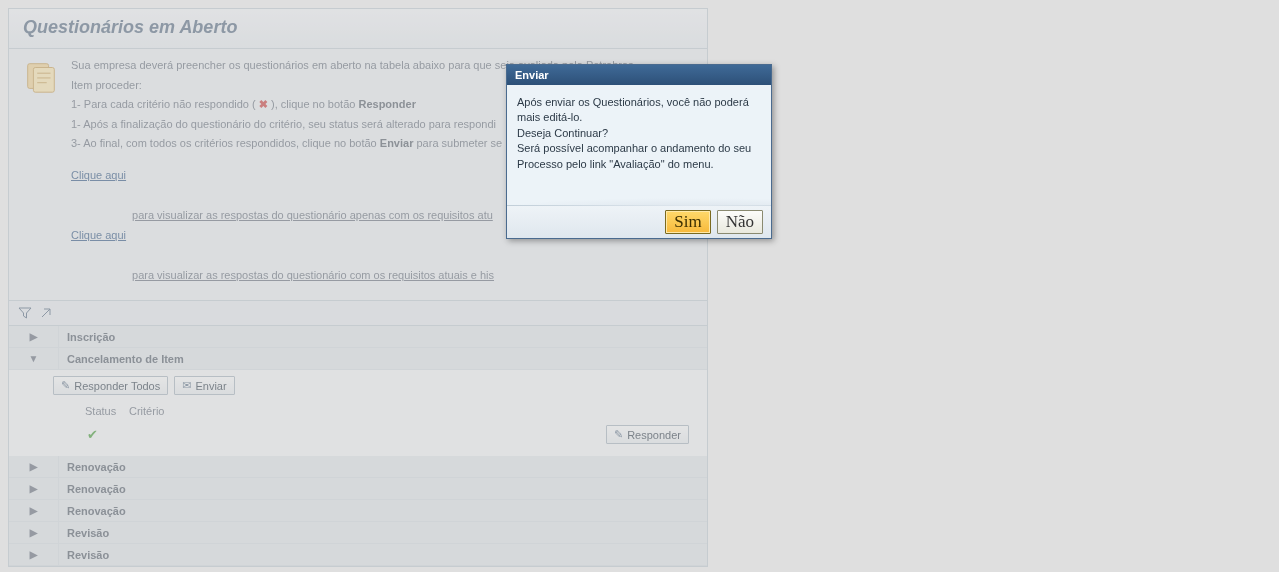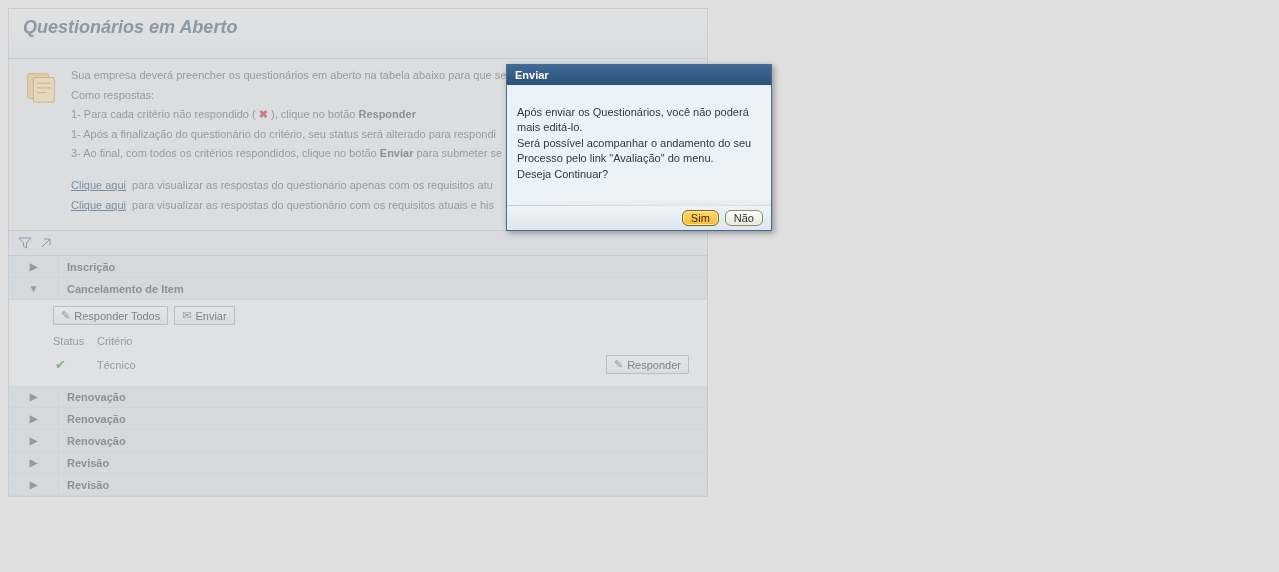--- a/index.html
+++ b/index.html
@@ -23,21 +23,21 @@
       margin: 8px;
       border: 1px solid #c5cfd8;
       background: #ebeff3;
       width: 700px;
     }
     .page-title {
       font-size: 18px;
       font-weight: bold;
       font-style: italic;
       color: #5d7289;
-      padding: 8px 14px 20px;
+      padding: 8px 14px 10px;
       border-bottom: 1px solid #c5cfd8;
       background: linear-gradient(#f5f7fa, #e8edf2);
     }
     .intro {
       padding: 8px 12px 14px 12px;
       display: flex;
       gap: 10px;
     }
     .intro-icon {
       width: 40px;
@@ -47,23 +47,23 @@
       align-items: center;
       justify-content: center;
     }
     .intro-icon svg { width: 38px; height: 38px; }
     .intro-text { color: #6d7683; line-height: 1.6; }
     .intro-text p { margin-bottom: 2px; }
     .step { color: #6d7683; }
     .step b { color: #5c6570; font-weight: bold; }
     .x-icon { color: #c44; font-weight: bold; }
     .links-block { margin-top: 14px; margin-left: 0; }
-    .link-line { display: flex; gap: 6px; margin-bottom: 2px; }
+    .link-line { display: flex; gap: 6px; margin-bottom: 2px; text-decoration: underline; }
     .link { color: #3a5e8a; text-decoration: underline; cursor: pointer; }
-    .link-desc { color: #6d7683; }
+    .link-desc { color: #6d7683; margin-top: 40px; }
     .toolbar {
       border-top: 1px solid #c5cfd8;
       border-bottom: 1px solid #c5cfd8;
       padding: 4px 8px;
       background: #e8ecf0;
       display: flex;
       gap: 6px;
     }
     .tool-icon {
       width: 16px; height: 16px;
@@ -107,21 +107,21 @@
       color: #3d4a57;
       cursor: pointer;
       border-radius: 1px;
     }
     .btn .bicon { color: #5d7289; }
     .inner-head {
       display: flex;
       color: #6d7683;
       padding: 4px 0;
     }
-    .col-status { width: 44px; }
+    .col-status { width: 44px; margin-left: 32px; }
     .col-criterio { flex: 1; }
     .inner-row {
       display: flex;
       align-items: center;
       padding: 4px 0;
     }
     .check-ok { color: #4a9e3e; font-size: 13px; margin-left: 2px; }
     .criterio-val { color: #6d7683; }
     .responder-wrap { flex: none; margin-left: auto; margin-right: 8px; }
     
@@ -136,21 +136,21 @@
       z-index: 10;
     }
     .dialog-title {
       background: linear-gradient(#3f6a97, #2d5078);
       color: #fff;
       font-weight: bold;
       font-size: 11px;
       padding: 4px 8px;
     }
     .dialog-body {
-      padding: 20px 10px 12px;
+      padding: 10px 10px 12px;
       color: #2c3a47;
       line-height: 1.4;
       min-height: 120px;
     }
     .dialog-footer {
       background: linear-gradient(#eef3f7, #dfe7ee);
       border-top: 1px solid #c2cfd9;
       display: flex;
       justify-content: flex-end;
       padding: 4px 8px;
@@ -159,23 +159,24 @@
     }
     .dialog-footer::before {
       content: "";
       position: absolute;
       left: 0; right: 0; top: -8px; height: 8px;
       background: radial-gradient(ellipse at 70% 100%, #dfe7ee 0%, transparent 70%);
     }
     .dbtn {
       border: 1px solid #7a6a20;
       padding: 1px 8px;
-      font-size: 11px;
+      font-size: 17px;
       cursor: pointer;
-      border-radius: 6px;
+      border-radius: 1px;
+      font-family: Liberation Serif, serif;
     }
     .dbtn.primary {
       background: linear-gradient(#ffd96b, #f7b93b);
       color: #3a2e00;
       box-shadow: inset 0 0 0 1px #ffe9a8;
     }
     .dbtn.secondary {
       background: linear-gradient(#fcfcfa, #e9e9de);
       border-color: #8a8a70;
       color: #333;
@@ -193,21 +194,21 @@
       <svg viewBox="0 0 40 40">
         <rect x="6" y="6" width="22" height="26" rx="2" fill="#f3d69a" stroke="#c9a15a"></rect>
         <rect x="12" y="10" width="22" height="26" rx="2" fill="#fbe7b2" stroke="#c9a15a"></rect>
         <line x1="16" y1="16" x2="30" y2="16" stroke="#c9a15a"></line>
         <line x1="16" y1="21" x2="30" y2="21" stroke="#c9a15a"></line>
         <line x1="16" y1="26" x2="26" y2="26" stroke="#c9a15a"></line>
       </svg>
     </div>
     <div class="intro-text">
       <p>Sua empresa deverá preencher os questionários em aberto na tabela abaixo para que seja avaliada pela Petrobras.</p>
-      <p>Como respostas:</p>
+      <p>Item proceder:</p>
       <p class="step">
         <span>1- Para cada critério não respondido ( </span>
         <span class="x-icon">✖</span>
         <span> ), clique no botão </span>
         <b>Responder</b>
       </p>
       <p class="step">1- Após a finalização do questionário do critério, seu status será alterado para respondi</p>
       <p class="step">
         <span>3- Ao final, com todos os critérios respondidos, clique no botão </span>
         <b>Enviar</b>
@@ -264,21 +265,20 @@
           <span class="bicon">✉</span>
           <span>Enviar</span>
         </button>
       </div>
       <div class="inner-head">
         <div class="col-status">Status</div>
         <div class="col-criterio">Critério</div>
       </div>
       <div class="inner-row">
         <div class="col-status"><span class="check-ok">✔</span></div>
-        <div class="col-criterio criterio-val">Técnico</div>
         <div class="responder-wrap">
           <button class="btn">
             <span class="bicon">✎</span>
             <span>Responder</span>
           </button>
         </div>
       </div>
     </div>
 
     <div class="section-row header">
@@ -313,20 +313,20 @@
     </div>
   </div>
 </div>
 
 <div class="overlay"></div>
 
 <div class="dialog">
   <div class="dialog-title">Enviar</div>
   <div class="dialog-body">
     <div>Após enviar os Questionários, você não poderá mais editá-lo.</div>
+    <div>Deseja Continuar?</div>
     <div>Será possível acompanhar o andamento do seu Processo pelo link "Avaliação" do menu.</div>
-    <div>Deseja Continuar?</div>
   </div>
   <div class="dialog-footer">
     <button class="dbtn primary">Sim</button>
     <button class="dbtn secondary">Não</button>
   </div>
 </div>
 
 </body></html>

